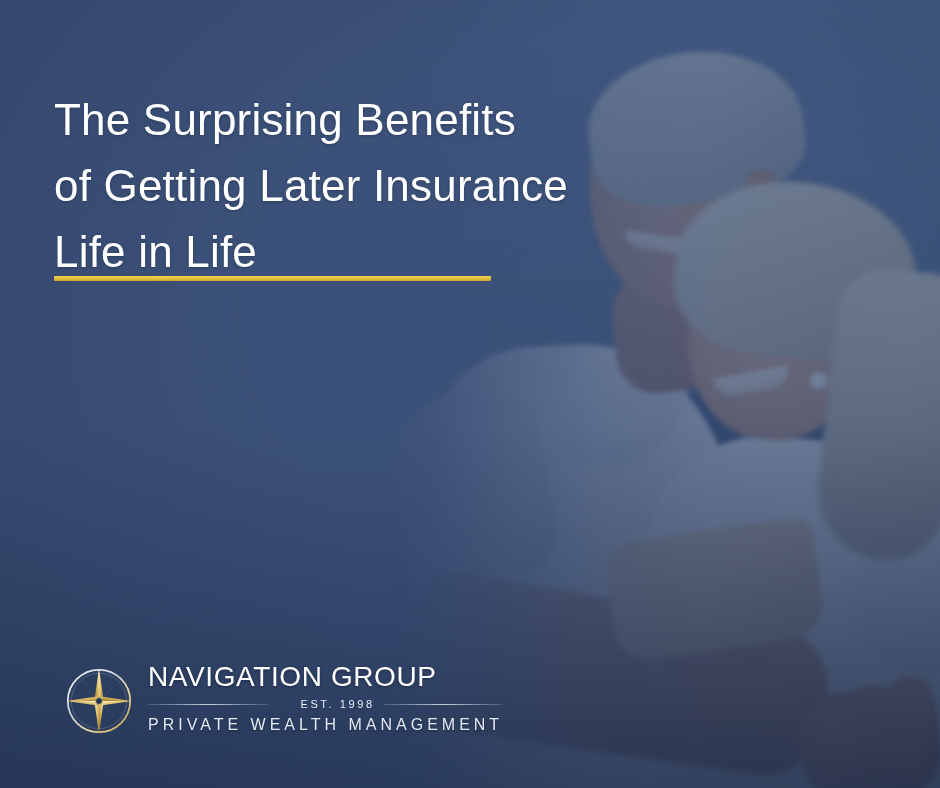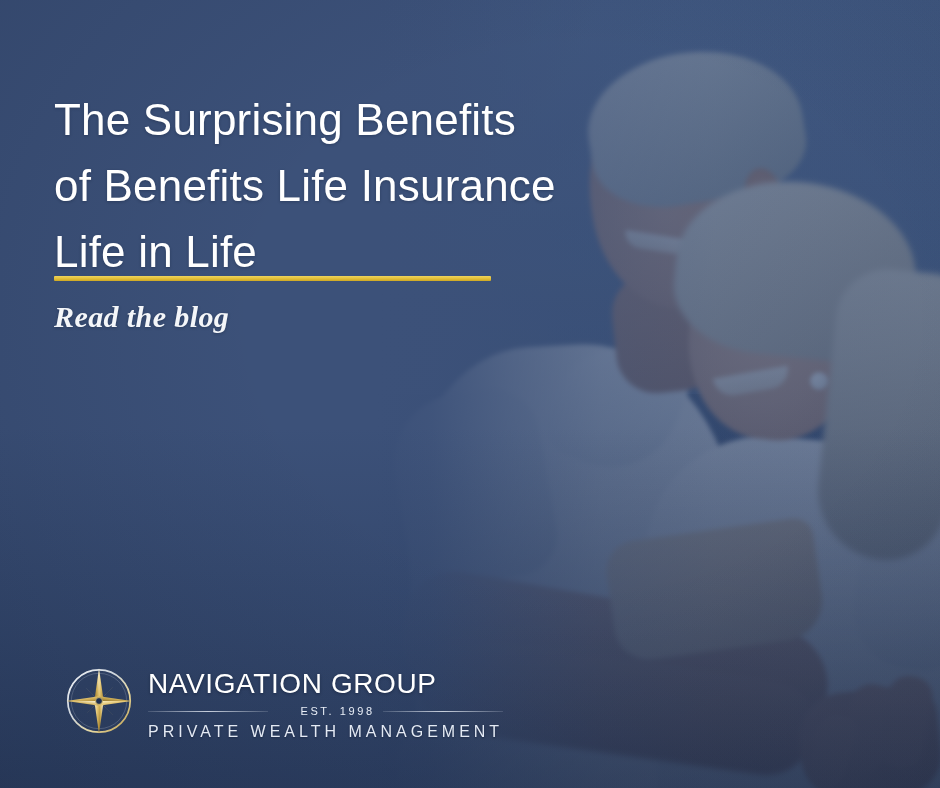--- a/index.html
+++ b/index.html
@@ -339,21 +339,21 @@
     letter-spacing: 0.4px;
     text-shadow: 0 1px 3px rgba(12,22,42,0.35);
   }
 
   
   .logo {
     position: absolute;
     left: 60px;
     top: 662px;
     display: flex;
-    align-items: flex-end;
+    align-items: flex-start;
   }
   .logo-mark {
     width: 78px;
     height: 78px;
     flex: 0 0 78px;
     position: relative;
   }
   .logo-text {
     margin-left: 10px;
     position: relative;
@@ -440,27 +440,26 @@
 
   <div class="overlay-photo-tint"></div>
   <div class="overlay-left-solid"></div>
   <div class="overlay-bottom-dark"></div>
   <div class="overlay-vignette"></div>
 
   <div class="content">
 
     <h1 class="headline">
       <span class="hl-line">The Surprising Benefits</span>
-      <span class="hl-line">of Benefits Life Insurance</span>
+      <span class="hl-line">of Getting Later Insurance</span>
       <span class="hl-line">Life in Life</span>
     </h1>
 
     <div class="gold-rule"></div>
 
-    <div class="cta">Read the blog</div>
 
     <div class="logo">
       <div class="logo-mark">
         <svg viewBox="0 0 100 100" width="78" height="78" aria-hidden="true">
           <defs>
             <linearGradient id="gGoldA" x1="0" y1="0" x2="1" y2="1">
               <stop offset="0%" stop-color="#fdf3c9"></stop>
               <stop offset="45%" stop-color="#e3c572"></stop>
               <stop offset="100%" stop-color="#a8842f"></stop>
             </linearGradient>

